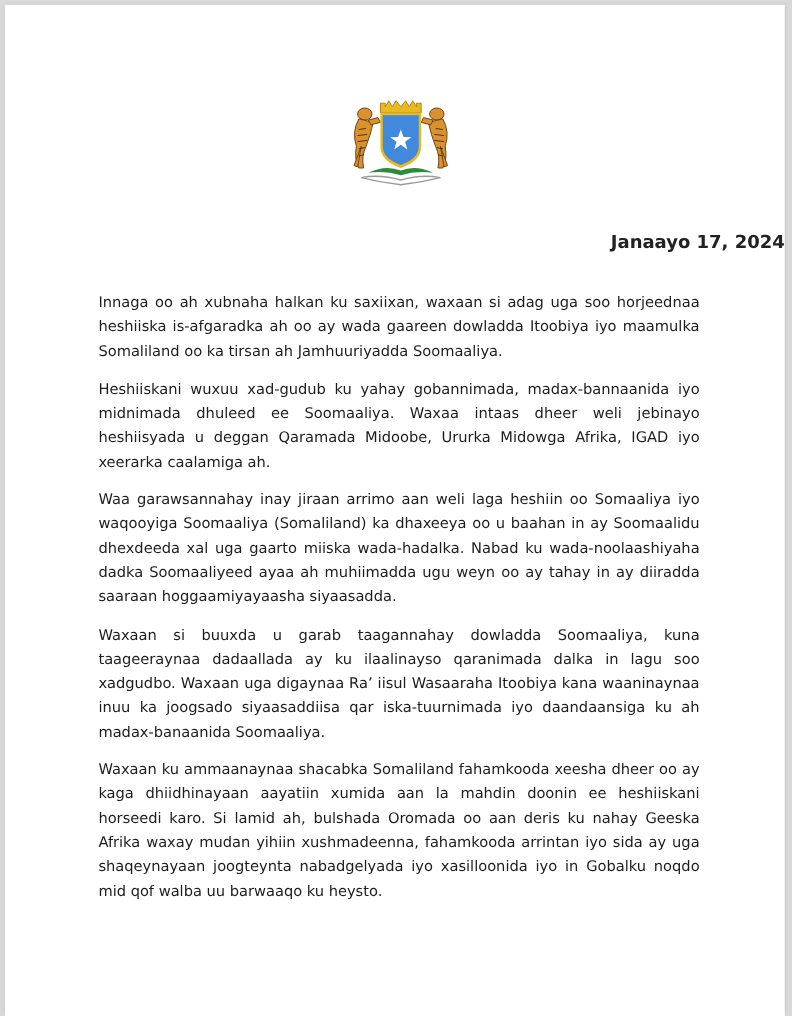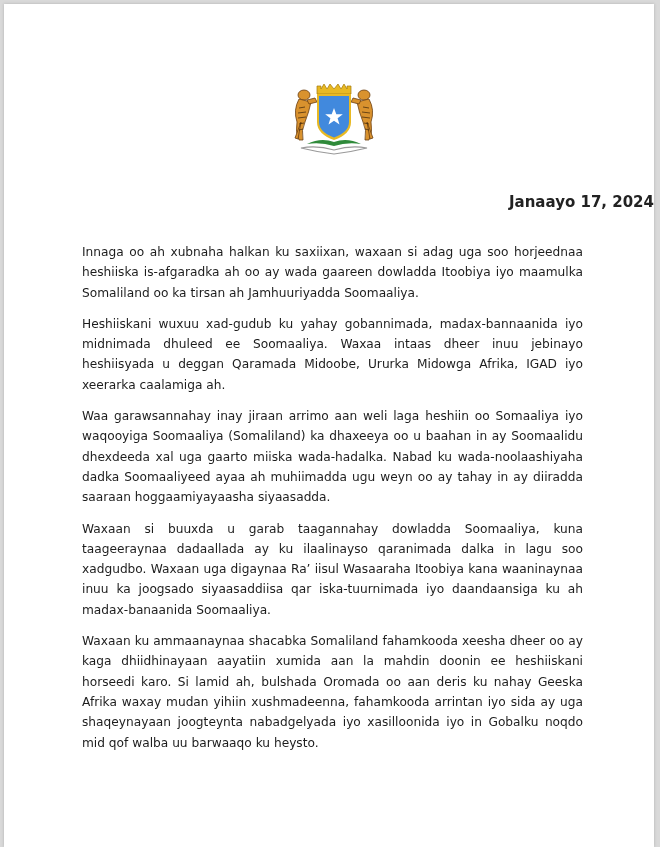--- a/index.html
+++ b/index.html
@@ -78,19 +78,19 @@
 
       <path d="M20 62 Q34 55 47 60 Q60 55 74 62 Q60 60 47 64 Q34 60 20 62 Z" fill="#2f8a3a"></path>
       <path d="M14 66 Q30 63 47 68 Q64 63 80 66 Q64 70 47 72 Q30 70 14 66 Z" fill="none" stroke="#9a9a9a" stroke-width="1.2"></path>
     </svg>
   </div>
 
   <div class="date">Janaayo 17, 2024</div>
 
   <div class="body-text">
     <p>Innaga oo ah xubnaha halkan ku saxiixan, waxaan si adag uga soo horjeednaa heshiiska is-afgaradka ah oo ay wada gaareen dowladda Itoobiya iyo maamulka Somaliland oo ka tirsan ah Jamhuuriyadda Soomaaliya.</p>
-    <p>Heshiiskani wuxuu xad-gudub ku yahay gobannimada, madax-bannaanida iyo midnimada dhuleed ee Soomaaliya. Waxaa intaas dheer inuu jebinayo heshiisyada u deggan Qaramada Midoobe, Ururka Midowga Afrika, IGAD iyo xeerarka caalamiga ah.</p>
+    <p>Heshiiskani wuxuu xad-gudub ku yahay gobannimada, madax-bannaanida iyo midnimada dhuleed ee Soomaaliya. Waxaa intaas dheer weli jebinayo heshiisyada u deggan Qaramada Midoobe, Ururka Midowga Afrika, IGAD iyo xeerarka caalamiga ah.</p>
     <p>Waa garawsannahay inay jiraan arrimo aan weli laga heshiin oo Somaaliya iyo waqooyiga Soomaaliya (Somaliland) ka dhaxeeya oo u baahan in ay Soomaalidu dhexdeeda xal uga gaarto miiska wada-hadalka. Nabad ku wada-noolaashiyaha dadka Soomaaliyeed ayaa ah muhiimadda ugu weyn oo ay tahay in ay diiradda saaraan hoggaamiyayaasha siyaasadda.</p>
     <p>Waxaan si buuxda u garab taagannahay dowladda Soomaaliya, kuna taageeraynaa dadaallada ay ku ilaalinayso qaranimada dalka in lagu soo xadgudbo. Waxaan uga digaynaa Ra’ iisul Wasaaraha Itoobiya kana waaninaynaa inuu ka joogsado siyaasaddiisa qar iska-tuurnimada iyo daandaansiga ku ah madax-banaanida Soomaaliya.</p>
     <p>Waxaan ku ammaanaynaa shacabka Somaliland fahamkooda xeesha dheer oo ay kaga dhiidhinayaan aayatiin xumida aan la mahdin doonin ee heshiiskani horseedi karo. Si lamid ah, bulshada Oromada oo aan deris ku nahay Geeska Afrika waxay mudan yihiin xushmadeenna, fahamkooda arrintan iyo sida ay uga shaqeynayaan joogteynta nabadgelyada iyo xasilloonida iyo in Gobalku noqdo mid qof walba uu barwaaqo ku heysto.</p>
   </div>
 
 </div>
 
 </body></html>

